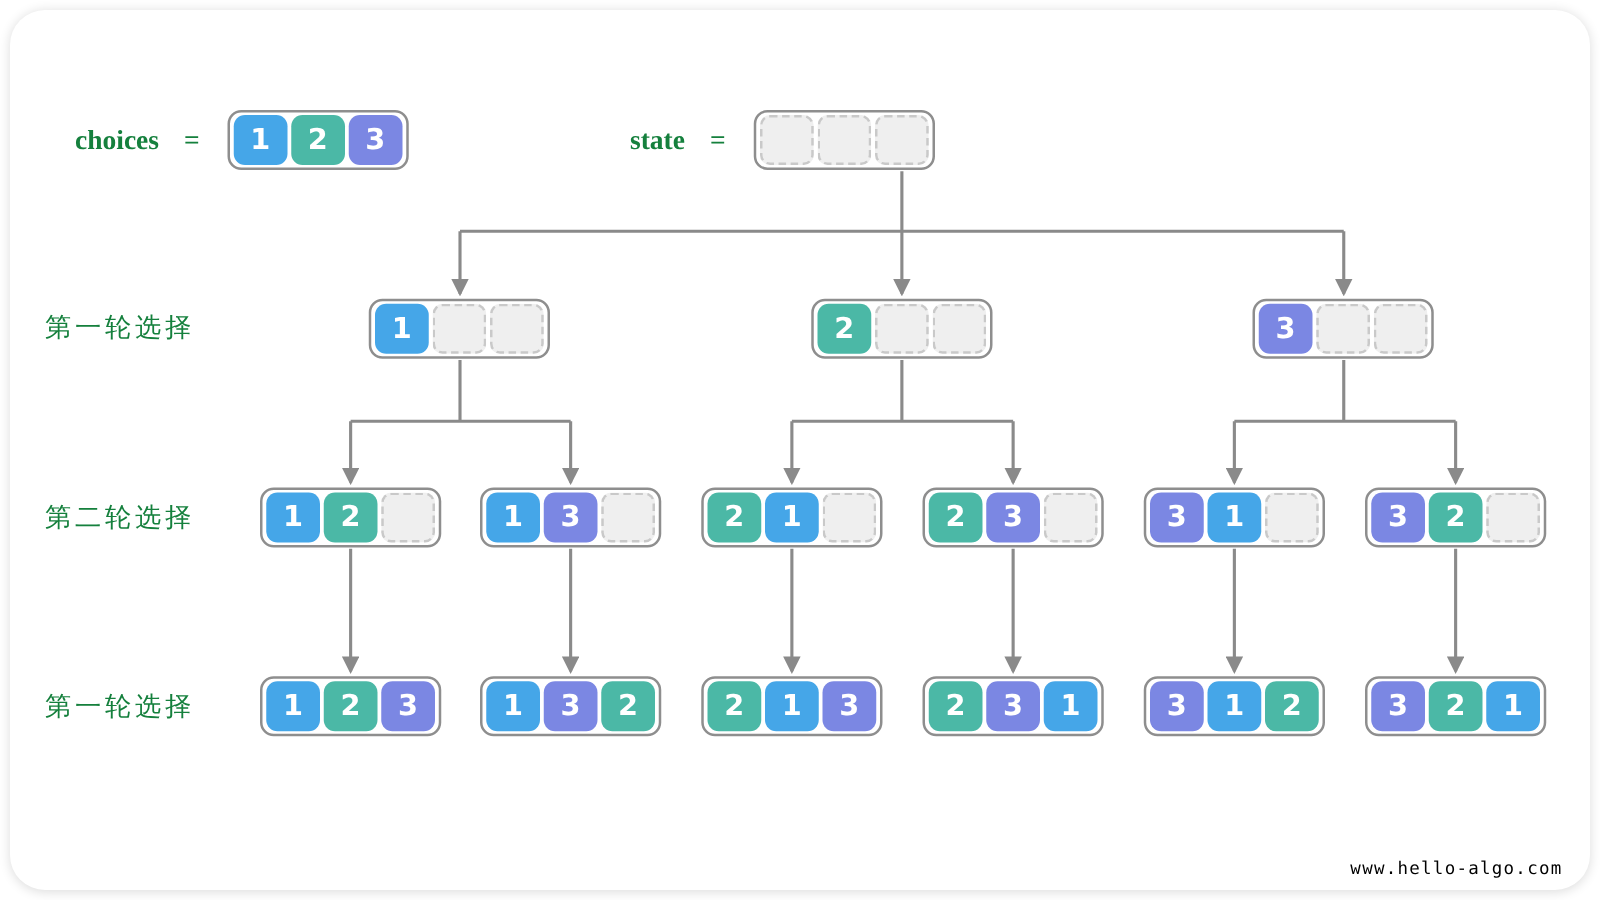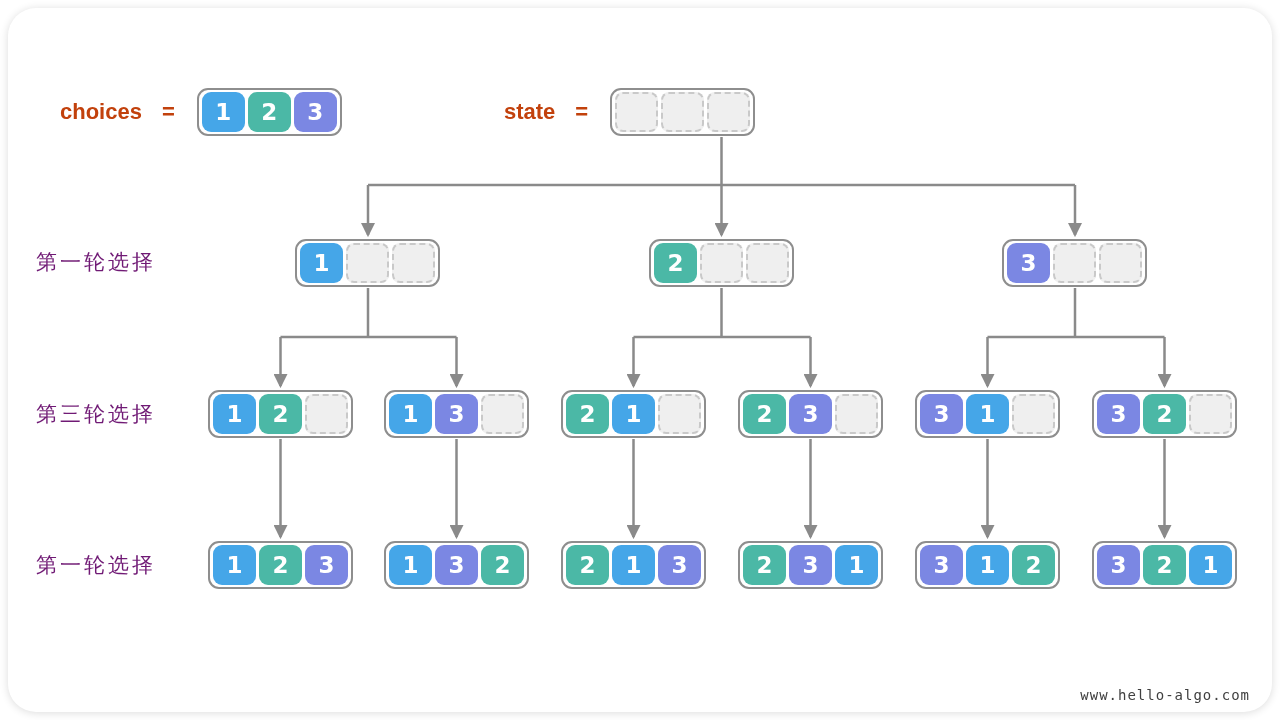--- a/index.html
+++ b/index.html
@@ -23,22 +23,22 @@
     pointer-events:none;
   }
   .ln, .ar { stroke:#8a8a8a; stroke-width:2.5; fill:none; }
   .ar { marker-end:url(#ah); }
 
   .legend {
     position:absolute; top:88px; height:48px;
     display:flex; align-items:center;
   }
   .code {
-    font-family:Liberation Sans, sans-serif;
-    font-weight:bold; font-size:22px; color:#c2410c;
+    font-family:Liberation Serif, serif;
+    font-weight:bold; font-size:22px; color:#15803d;
   }
   .eq { margin-left:20px; }
   .legend .node { margin-left:22px; }
 
   .node {
     position:absolute;
     display:flex; gap:3px;
     padding:2px 3px;
     height:48px; width:145px;
     background:#ffffff;
@@ -56,27 +56,27 @@
   }
   .cell.empty {
     background:#efefef;
     border:2px dashed #c9c9c9;
     border-radius:8px;
   }
 
   .rowlabel {
     position:absolute; left:36px;
     font-size:21px; line-height:26px;
-    color:#701a75; letter-spacing:3px;
+    color:#15803d; letter-spacing:3px;
     white-space:nowrap;
   }
   .watermark {
     position:absolute; right:30px; bottom:17px;
     font-family:"DejaVu Sans Mono","Liberation Mono",monospace;
-    font-size:14px; color:#404040; letter-spacing:1px;margin-top:43px;
+    font-size:14px; color:#000000; letter-spacing:1px;margin-top:43px;
   }
 </style>
 </head>
 <body>
 
 <div class="card"></div>
 
 <svg class="arrows" width="1280" height="720" viewBox="0 0 1280 720">
   <defs>
     <marker id="ah" viewBox="0 0 10 10" refX="8.5" refY="5" markerWidth="5.6" markerHeight="5.6" orient="auto">
@@ -121,21 +121,21 @@
   <span class="code">state</span>
   <span class="code eq">=</span>
   <div class="node">
       <span class="cell empty"></span>
       <span class="cell empty"></span>
       <span class="cell empty"></span>
     </div>
 </div>
 
 <div class="rowlabel" style="top:249px">第一轮选择</div>
-<div class="rowlabel" style="top:401px">第三轮选择</div>
+<div class="rowlabel" style="top:401px">第二轮选择</div>
 <div class="rowlabel" style="top:552px">第一轮选择</div>
 
 <div class="node" style="left:295px;top:239px">
     <span class="cell" style="background: rgb(69, 166, 232);">1</span>
     <span class="cell empty"></span>
     <span class="cell empty"></span>
   </div>
 <div class="node" style="left:649px;top:239px">
     <span class="cell" style="background: rgb(75, 184, 166);">2</span>
     <span class="cell empty"></span>

